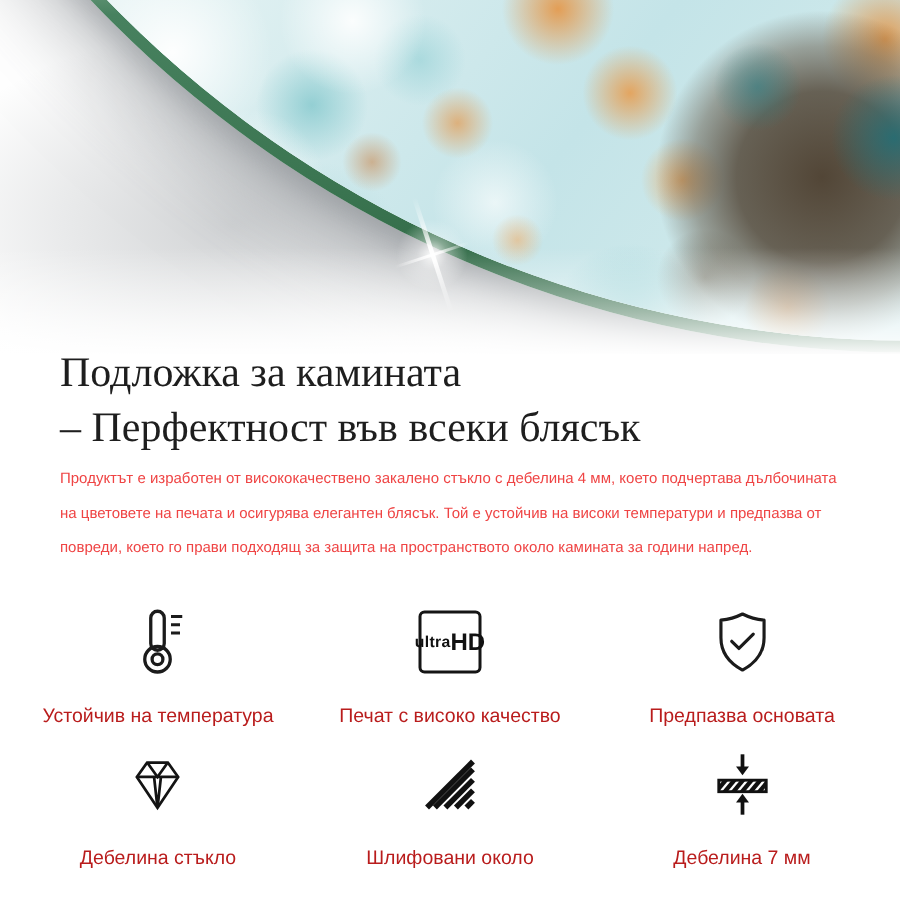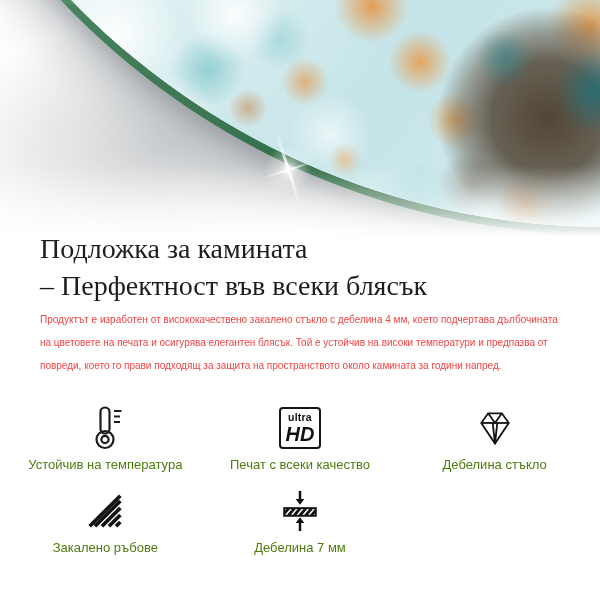--- a/index.html
+++ b/index.html
@@ -88,29 +88,29 @@
     margin:4px 0 0; max-width:523px;
     font-size:10px; line-height:23px; color:#ef4444;
   }
 
   .features {
     position:absolute; left:8px; top:403px; width:584px;
     display:grid; grid-template-columns:repeat(3,1fr); row-gap:14px;
   }
   .feature { display:flex; flex-direction:column; align-items:center; }
   .icon-box { height:50px; display:flex; align-items:center; justify-content:center; }
-  .feature-label { margin-top:4px; font-size:13px; color:#4d7c0f; white-space:nowrap; }
+  .feature-label { margin-top:16px; font-size:13px; color:#b91c1c; white-space:nowrap; }
 
   .uhd {
     width:42px; height:42px; border:2.5px solid #151515; border-radius:4px;
-    display:flex; flex-direction:column; align-items:center; justify-content:center;
+    display:flex; flex-direction:row; align-items:center; justify-content:center;
     color:#111; line-height:1;
   }
   .uhd-top { font-size:10.5px; font-weight:700; letter-spacing:0.2px; }
-  .uhd-bottom { font-size:20px; font-weight:700; margin-top:1px;font-style:italic; }
+  .uhd-bottom { font-size:16px; font-weight:700; margin-top:1px; }
 
   svg.ic { display:block; }
 </style>
 </head>
 <body>
 
 <div class="page">
 
   <section class="hero">
     <div class="shadow-wash"></div>
@@ -147,23 +147,32 @@
       <div class="feature-label">Устойчив на температура</div>
     </div>
 
     <div class="feature">
       <div class="icon-box">
         <div class="uhd">
           <span class="uhd-top">ultra</span>
           <span class="uhd-bottom">HD</span>
         </div>
       </div>
-      <div class="feature-label">Печат с всеки качество</div>
-    </div>
-
+      <div class="feature-label">Печат с високо качество</div>
+    </div>
+
+    <div class="feature">
+      <div class="icon-box">
+        <svg class="ic" width="46" height="46" viewBox="0 0 48 48" fill="none" stroke="#1b1b1b" stroke-width="2.2" stroke-linecap="round" stroke-linejoin="round">
+          <path d="M24 4.5 C29 7 34 8.3 39 8.8 V21 C39 32 32.5 39 24 43.5 C15.5 39 9 32 9 21 V8.8 C14 8.3 19 7 24 4.5 Z"></path>
+          <polyline points="16.5,23.5 21.5,28.5 31.5,18.5"></polyline>
+        </svg>
+      </div>
+      <div class="feature-label">Предпазва основата</div>
+    </div>
 
     <div class="feature">
       <div class="icon-box">
         <svg class="ic" width="44" height="44" viewBox="0 0 48 48" fill="none" stroke="#141414" stroke-width="2">
           <path d="M9 18.5 L16.5 8 H31.5 L39 18.5 L24 41 Z"></path>
           <path d="M9 18.5 H39"></path>
           <path d="M16.5 8 L24 18.5 L31.5 8"></path>
           <path d="M21.5 18.5 L24 41 L26.5 18.5"></path>
         </svg>
       </div>
@@ -173,21 +182,21 @@
     <div class="feature">
       <div class="icon-box">
         <svg class="ic" width="42" height="42" viewBox="0 0 48 48" fill="none" stroke="#111111" stroke-width="4.2">
           <line x1="6.5" y1="41.5" x2="41.5" y2="6.5"></line>
           <line x1="12.5" y1="41.5" x2="41.5" y2="12.5"></line>
           <line x1="20.5" y1="41.5" x2="41.5" y2="20.5"></line>
           <line x1="28.5" y1="41.5" x2="41.5" y2="28.5"></line>
           <line x1="36.5" y1="41.5" x2="41.5" y2="36.5"></line>
         </svg>
       </div>
-      <div class="feature-label">Закалено ръбове</div>
+      <div class="feature-label">Шлифовани около</div>
     </div>
 
     <div class="feature">
       <div class="icon-box">
         <svg class="ic" width="46" height="46" viewBox="0 0 48 48" fill="none">
           <defs>
             <clipPath id="barclip">
                 <rect x="8" y="21.5" width="32" height="7"></rect>
               </clipPath>
           </defs>

